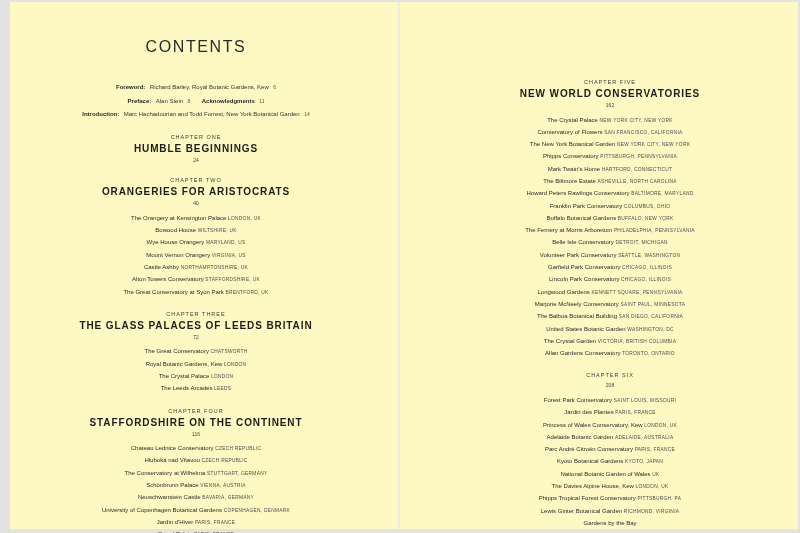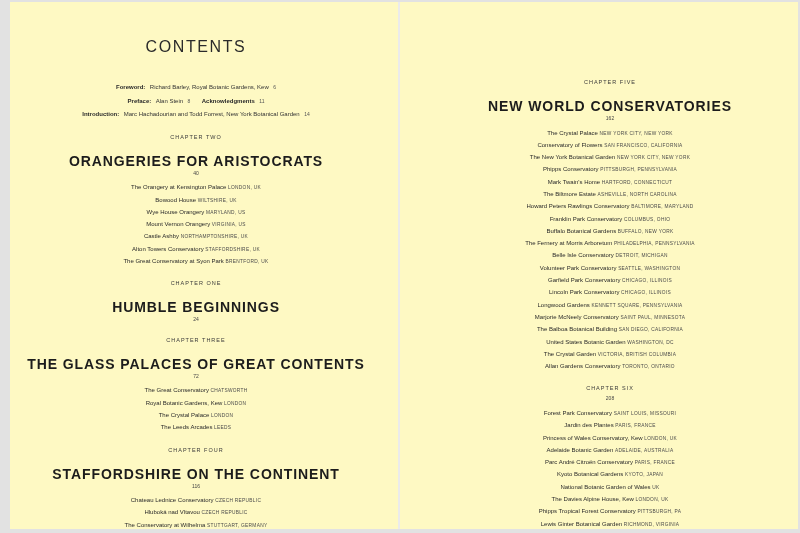--- a/index.html
+++ b/index.html
@@ -35,22 +35,22 @@
   .fm-t{font-size:6px;color:#333;}
   .fm-p{font-size:5px;color:#555;}
   .fm-gap{display:inline-block;width:7px;}
 
   .chapter{margin-top:13px;}
   .right .chapter:first-child{margin-top:76px;}
   .ch-label{
     font-size:5.5px;letter-spacing:1px;color:#3a3a3a;line-height:8px;
   }
   .ch-title{
-    margin-top:15px;
-    font-size:14px;font-weight:bold;letter-spacing:0.9px;
+    margin-top:2px;
+    font-size:10px;font-weight:bold;letter-spacing:0.9px;
     color:#1c1c1c;line-height:11px;
   }
   .ch-page{margin-top:3px;font-size:5px;color:#444;line-height:6.5px;}
   .venues{margin-top:4px;line-height:8.3px;}
   .venue{white-space:nowrap;}
   .v-name{font-size:6px;color:#2a2a2a;}
   .v-loc{font-size:4.8px;letter-spacing:0.3px;color:#4b4b4b;}
 </style>
 </head>
 <body>
@@ -60,41 +60,41 @@
 
   <div class="col left">
     <div class="contents-title">CONTENTS</div>
     <div class="front-matter">
         <div class="fm-line"><span class="fm-b">Foreword:</span> <span class="fm-t">Richard Barley, Royal Botanic Gardens, Kew</span> <span class="fm-p">6</span></div>
         <div class="fm-line"><span class="fm-b">Preface:</span> <span class="fm-t">Alan Stein</span> <span class="fm-p">8</span><span class="fm-gap"></span> <span class="fm-b">Acknowledgments</span> <span class="fm-p">11</span></div>
         <div class="fm-line"><span class="fm-b">Introduction:</span> <span class="fm-t">Marc Hachadourian and Todd Forrest, New York Botanical Garden</span> <span class="fm-p">14</span></div>
       </div>
     <div id="chapters-left">
         <div class="chapter">
+          <div class="ch-label">CHAPTER ONE</div>
+          <div class="ch-title">HUMBLE BEGINNINGS</div>
+          <div class="ch-page">24</div>
+        </div>
+        <div class="chapter">
           <div class="ch-label">CHAPTER TWO</div>
           <div class="ch-title">ORANGERIES FOR ARISTOCRATS</div>
           <div class="ch-page">40</div>
           <div class="venues">
             <div class="venue"><span class="v-name">The Orangery at Kensington Palace </span><span class="v-loc">LONDON, UK</span></div>
             <div class="venue"><span class="v-name">Bowood House </span><span class="v-loc">WILTSHIRE, UK</span></div>
             <div class="venue"><span class="v-name">Wye House Orangery </span><span class="v-loc">MARYLAND, US</span></div>
             <div class="venue"><span class="v-name">Mount Vernon Orangery </span><span class="v-loc">VIRGINIA, US</span></div>
             <div class="venue"><span class="v-name">Castle Ashby </span><span class="v-loc">NORTHAMPTONSHIRE, UK</span></div>
             <div class="venue"><span class="v-name">Alton Towers Conservatory </span><span class="v-loc">STAFFORDSHIRE, UK</span></div>
             <div class="venue"><span class="v-name">The Great Conservatory at Syon Park </span><span class="v-loc">BRENTFORD, UK</span></div>
           </div>
         </div>
         <div class="chapter">
-          <div class="ch-label">CHAPTER ONE</div>
-          <div class="ch-title">HUMBLE BEGINNINGS</div>
-          <div class="ch-page">24</div>
-        </div>
-        <div class="chapter">
           <div class="ch-label">CHAPTER THREE</div>
-          <div class="ch-title">THE GLASS PALACES OF GREAT CONTENTS</div>
+          <div class="ch-title">THE GLASS PALACES OF LEEDS BRITAIN</div>
           <div class="ch-page">72</div>
           <div class="venues">
             <div class="venue"><span class="v-name">The Great Conservatory </span><span class="v-loc">CHATSWORTH</span></div>
             <div class="venue"><span class="v-name">Royal Botanic Gardens, Kew </span><span class="v-loc">LONDON</span></div>
             <div class="venue"><span class="v-name">The Crystal Palace </span><span class="v-loc">LONDON</span></div>
             <div class="venue"><span class="v-name">The Leeds Arcades </span><span class="v-loc">LEEDS</span></div>
           </div>
         </div>
         <div class="chapter">
           <div class="ch-label">CHAPTER FOUR</div>

